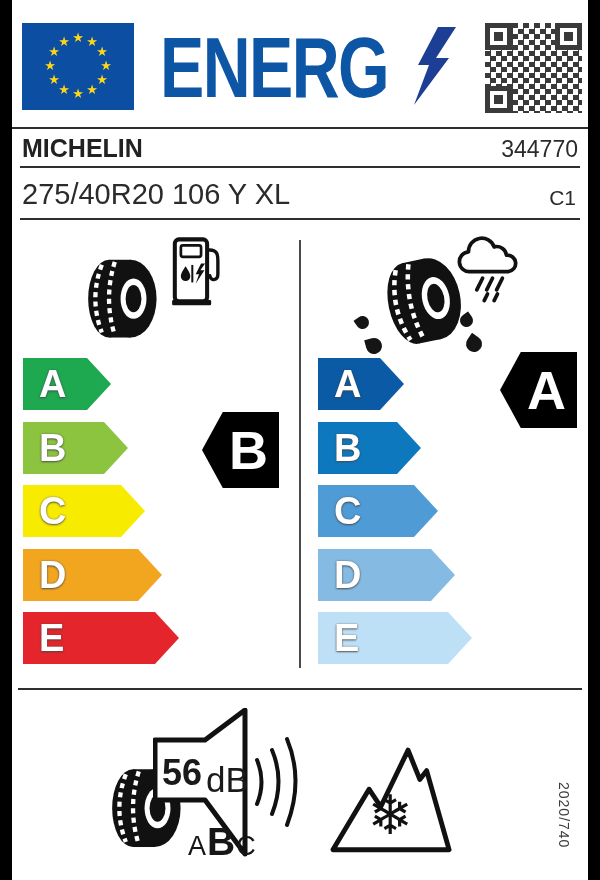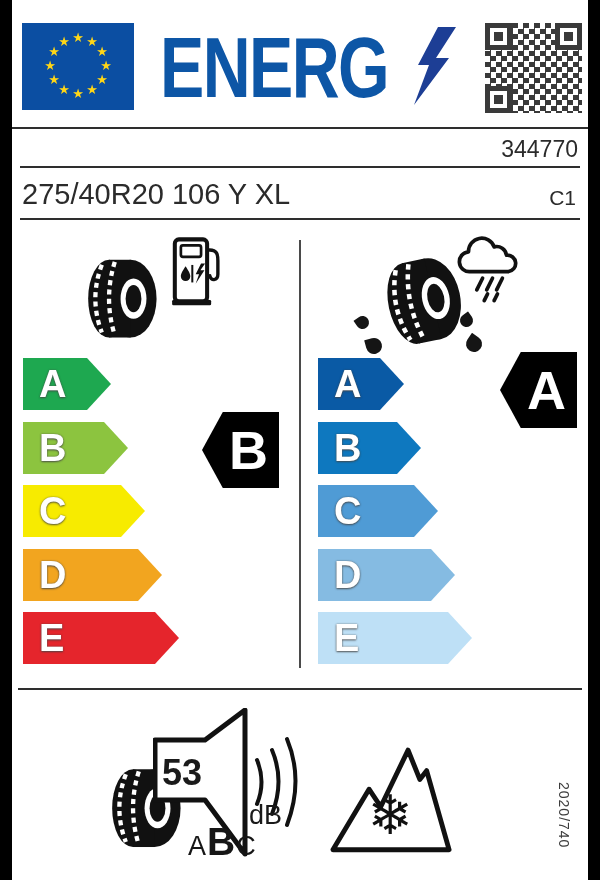--- a/index.html
+++ b/index.html
@@ -47,21 +47,21 @@
          clip-path:polygon(0 50%,27% 0,100% 0,100% 100%,27% 100%);}
   .badge-fuel{left:202px;top:412px;}
   .badge-wet{left:500px;top:352px;}
 
   
   .icon-abs{position:absolute;}
   .drop{position:absolute;background:#151515;border-radius:2% 50% 50% 50%;}
 
   
   .noise-value{position:absolute;left:162px;top:752px;font-size:36px;font-weight:bold;color:#1a1a1a;}
-  .noise-unit{position:absolute;left:206px;top:800px;font-size:27px;color:#1a1a1a;margin-left:43px;}
+  .noise-unit{position:absolute;left:206px;top:760px;font-size:35px;color:#1a1a1a;}
   .noise-classes{position:absolute;left:188px;top:820px;display:flex;align-items:baseline;color:#161616;}
   .nc-small{font-size:27px;}
   .nc-big{font-size:39px;font-weight:bold;margin:0 1px;}
 
   .regulation{position:absolute;left:556px;top:782px;writing-mode:vertical-rl;
               font-size:14px;letter-spacing:1px;color:#3c3c3c;}
 </style>
 </head>
 <body>
 
@@ -91,20 +91,21 @@
   <svg class="bolt" width="54" height="78" viewBox="0 0 52 78">
     <polygon points="33,0 13,38 24,38 9,78 44,31 31,31 51,0" fill="#1D3E95"></polygon>
   </svg>
   <div class="qr">
     <div class="qf qf-tl"></div>
     <div class="qf qf-tr"></div>
     <div class="qf qf-bl"></div>
   </div>
   <div class="hr hr-header"></div>
 
+  <div class="brand">MICHELIN</div>
   <div class="article">344770</div>
   <div class="hr hr-brand"></div>
   <div class="size">275/40R20 106 Y XL</div>
   <div class="tclass">C1</div>
   <div class="hr hr-size"></div>
 
   <div class="vr"></div>
 
   <svg width="0" height="0" style="position:absolute">
     <symbol id="tire" viewBox="0 0 100 115">
@@ -195,21 +196,21 @@
       <use href="#tire"></use>
     </svg>
   <svg class="icon-abs" style="left:153px;top:708px" width="160" height="150" viewBox="0 0 160 150">
     <polygon points="2,32 52,32 92,2 92,146 52,92 2,92" fill="#fff" stroke="#111" stroke-width="5" stroke-linejoin="round"></polygon>
     <g fill="none" stroke="#111" stroke-width="4" stroke-linecap="round">
       <path d="M104 52 q9 22 0 44"></path>
       <path d="M119 42 q13 31 0 64"></path>
       <path d="M134 31 q17 41 0 86"></path>
     </g>
   </svg>
-  <div class="noise-value">53</div>
+  <div class="noise-value">56</div>
   <div class="noise-unit">dB</div>
   <div class="noise-classes">
     <span class="nc-small">A</span>
     <span class="nc-big">B</span>
     <span class="nc-small">C</span>
   </div>
 
   <svg class="icon-abs" style="left:330px;top:737px" width="122" height="120" viewBox="0 0 125 120">
     <path d="M3 114 L40 52 L52 70 L80 12 L92 42 L99 33 L122 114 Z" fill="#fff" stroke="#111" stroke-width="5" stroke-linejoin="round"></path>
     <text x="62" y="98" text-anchor="middle" font-family="DejaVu Sans" font-size="56" fill="#111">❄</text>

